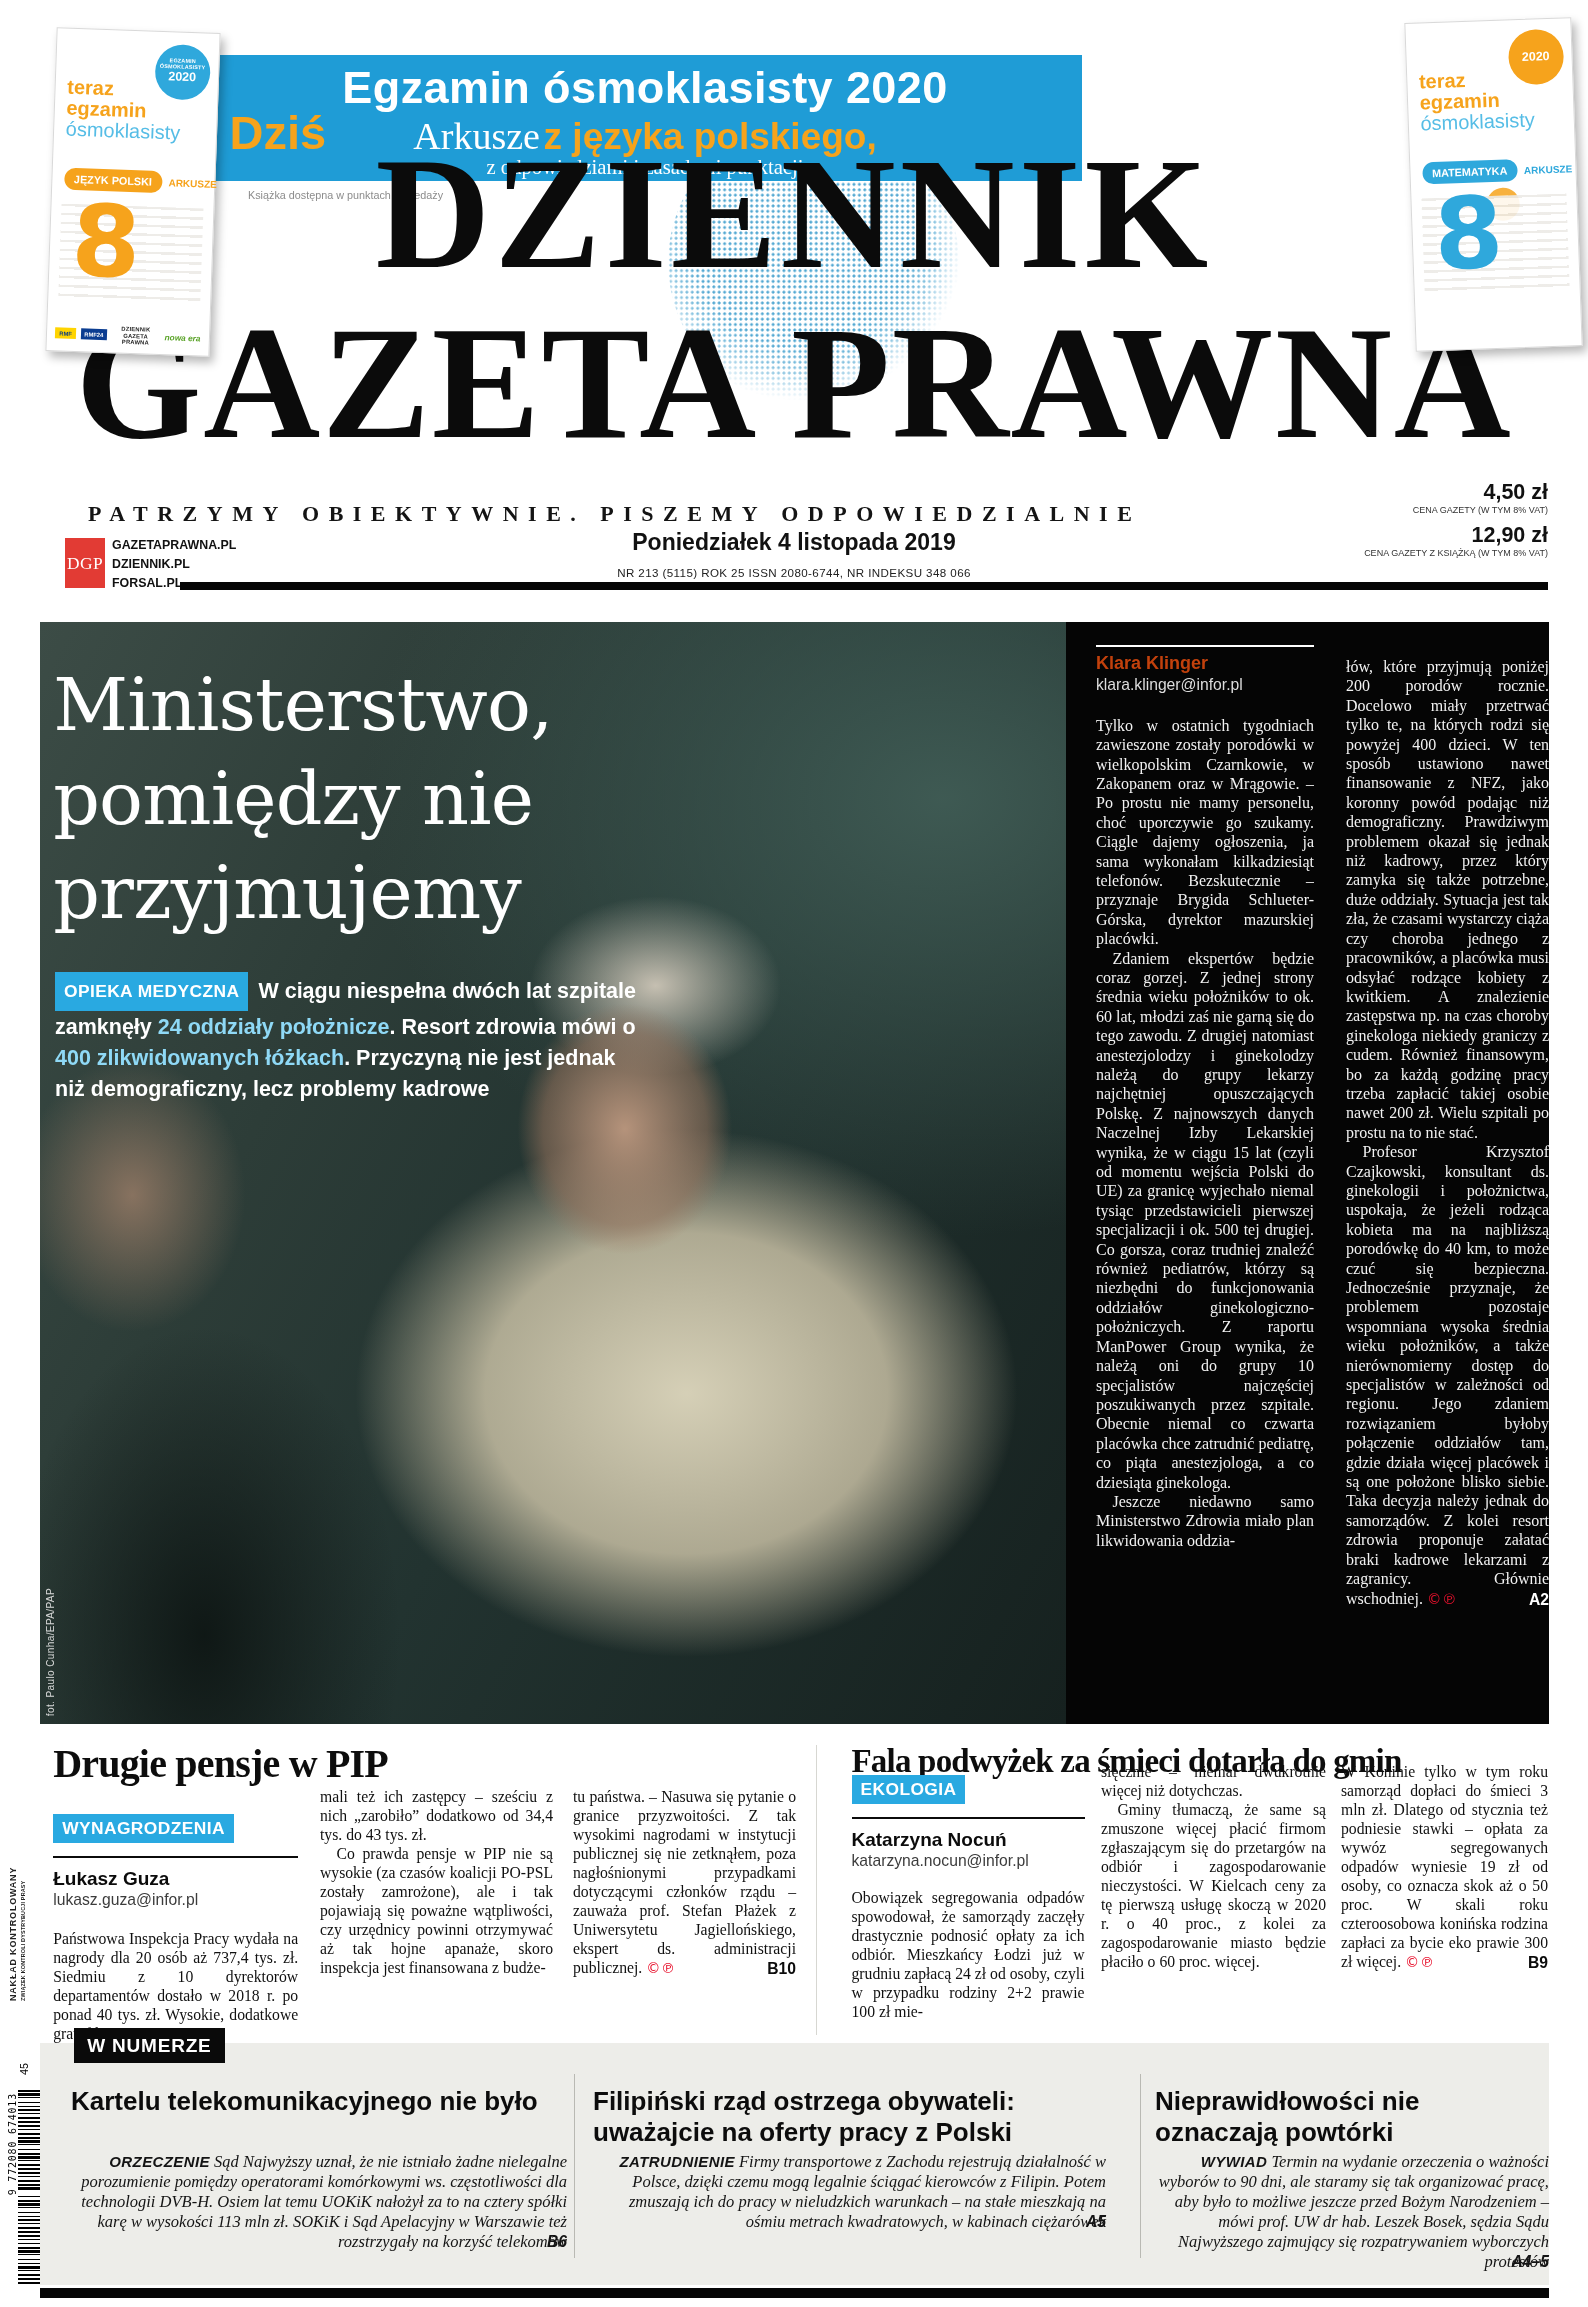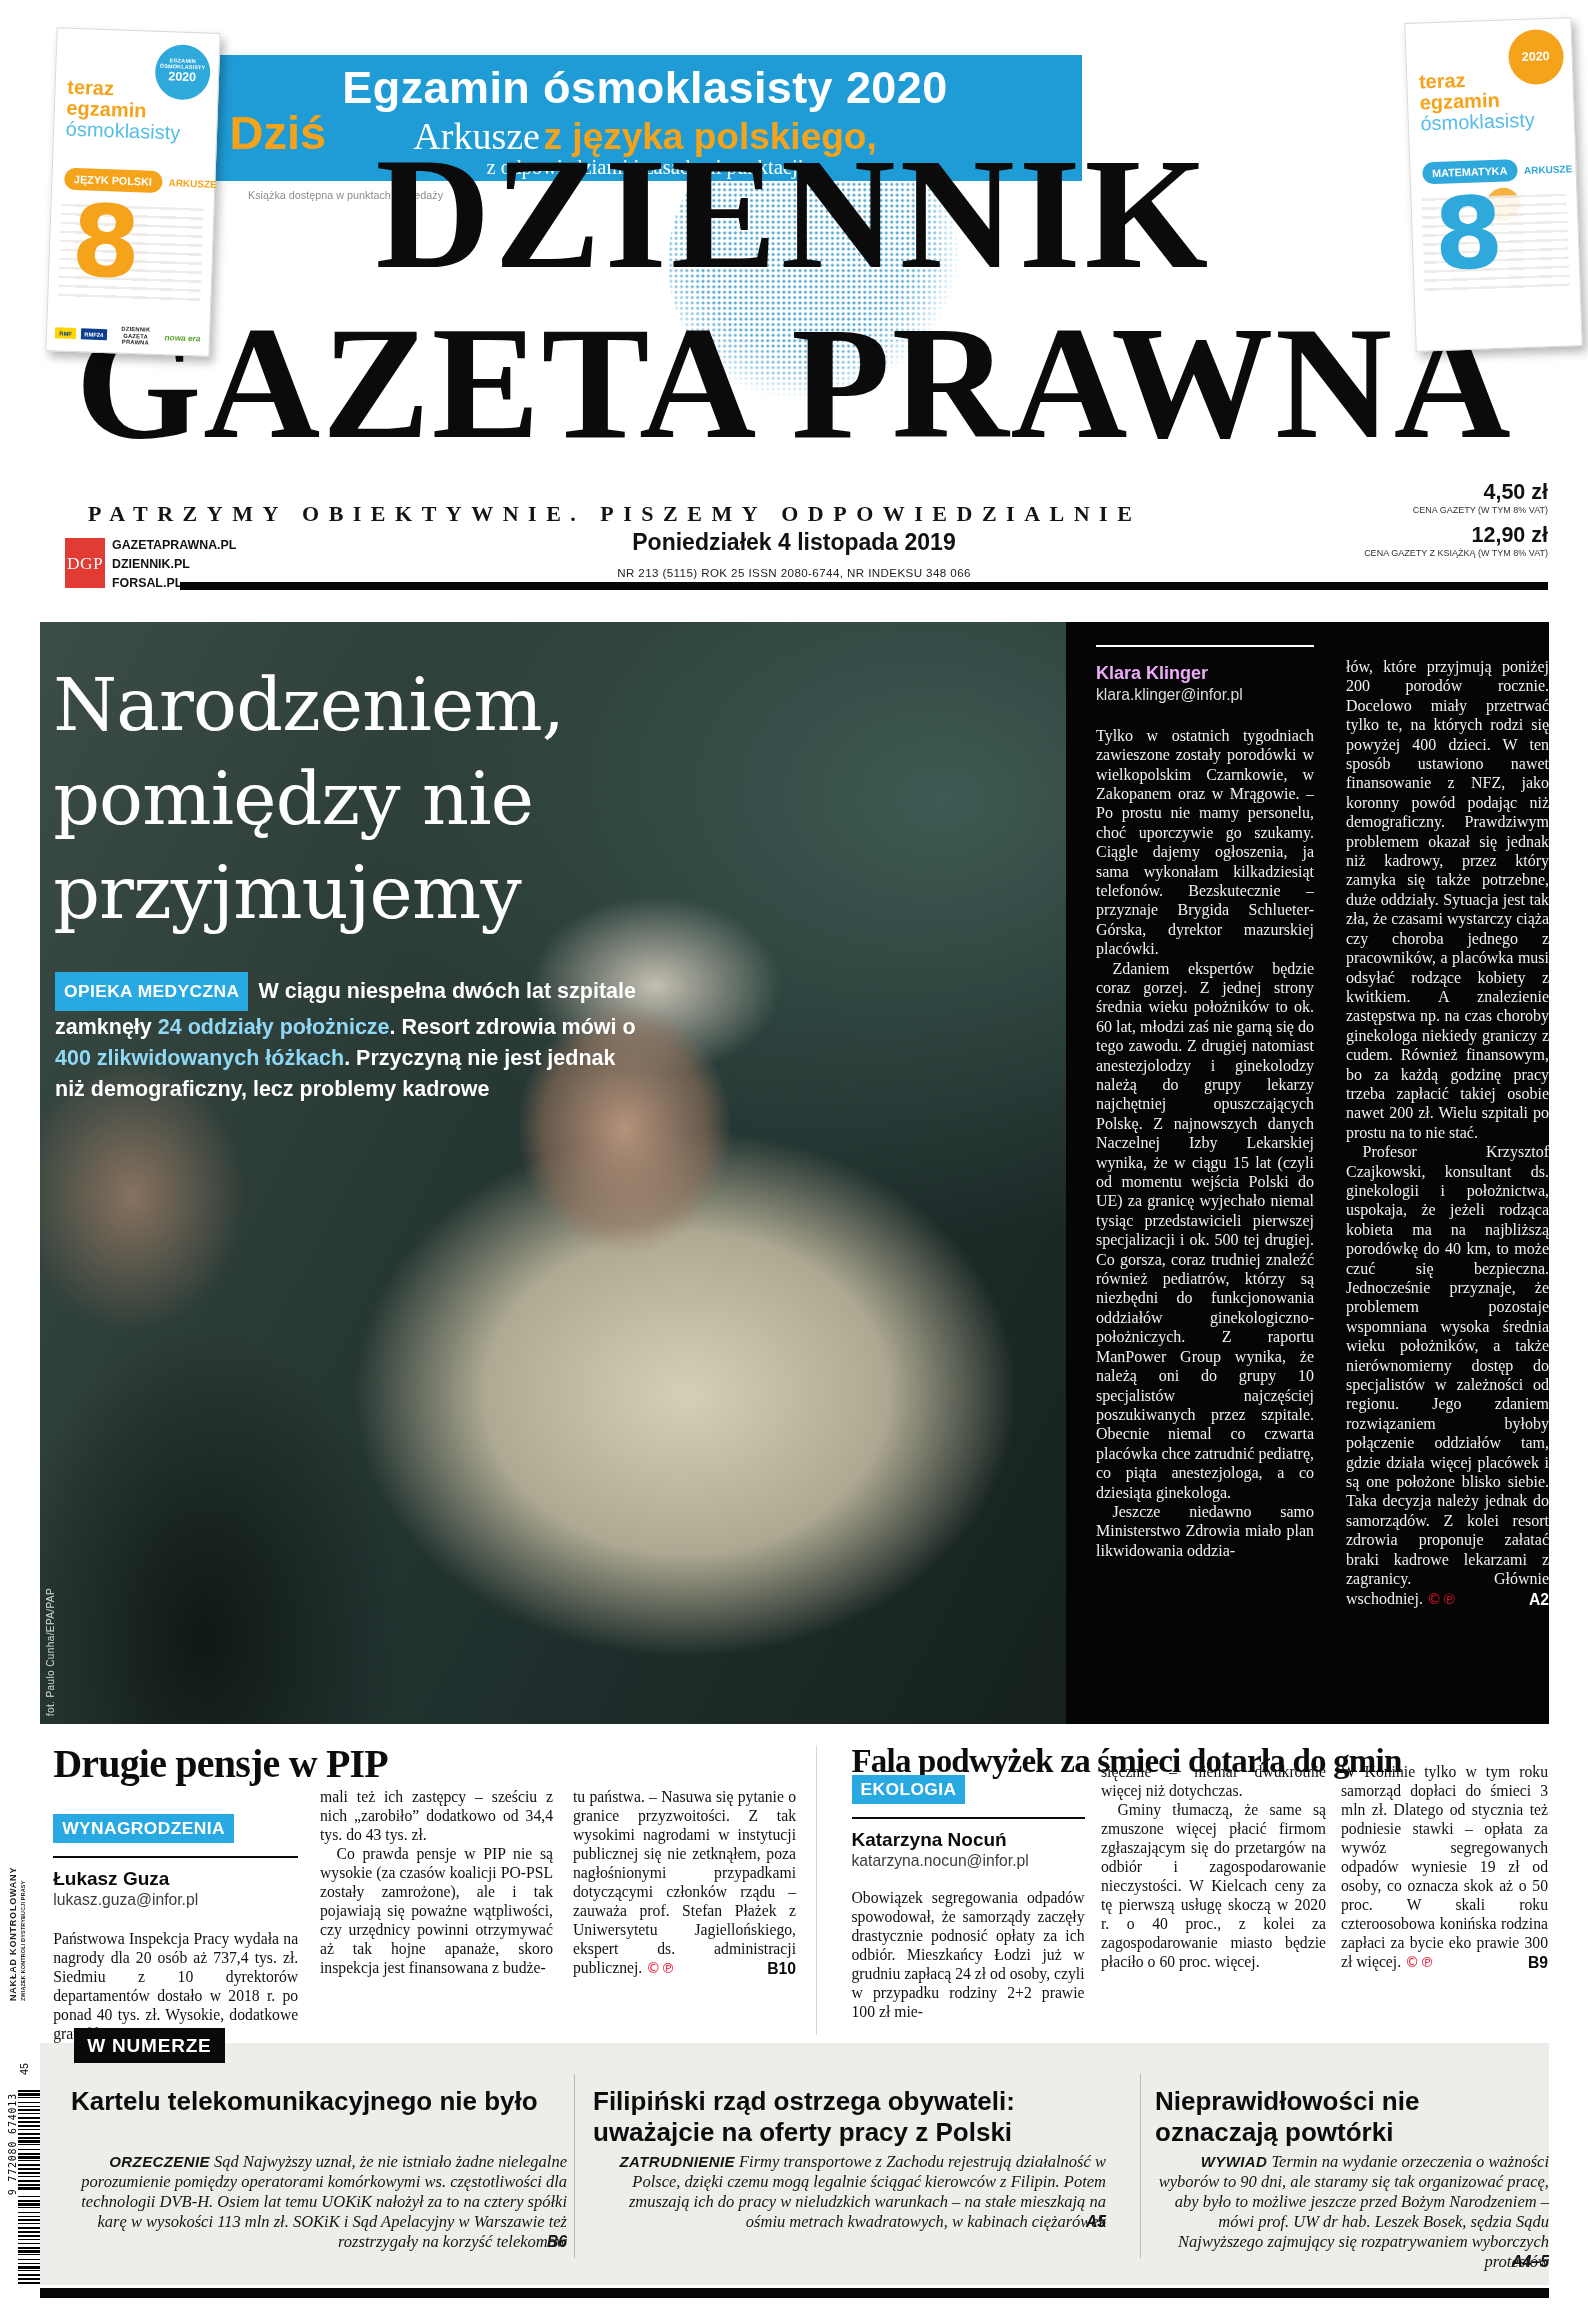--- a/index.html
+++ b/index.html
@@ -101,21 +101,21 @@
   .kicker { display:inline-block; background:#29a9e1; color:#fff; font-size:17.4px; font-weight:700;
             padding:3.3px 9px 4.1px; margin-right:10px; position:relative; top:-1.7px; letter-spacing:0.4px; }
   .hl { color:#8fd9f6; }
   .credit { position:absolute; left:5px; bottom:8.3px; z-index:3; color:#e9e9e9; font-size:10px;
             writing-mode:vertical-rl; transform:rotate(180deg); letter-spacing:0.4px; opacity:.9; }
   .cols { position:absolute; left:1026px; top:0; width:483px; height:1102px; background:#050505; }
   .ncol { position:absolute; color:#f5f5f5; }
   .ncol1 { left:30px; top:23px; width:218px; height:1069px; overflow:hidden; }
   .ncol2 { left:280px; top:35px; width:203px; height:1057px; overflow:hidden; }
   .byline-rule { width:100%; height:1.7px; background:#fff; }
-  .byline-name { margin-top:16px; font-size:18px; font-weight:700; color:#f0abfc; }
+  .byline-name { margin-top:6px; font-size:18px; font-weight:700; color:#c2410c; }
   .byline-mail { margin-top:2.5px; font-size:15.7px; color:#dcdcdc; }
   .serifbody { font-family:"Liberation Serif", serif; text-align:justify; }
   .ncol .serifbody { font-size:16px; line-height:19.4px; color:#f2f2f2; }
   .ncol1 .serifbody { margin-top:21.5px; }
   .serifbody p + p { text-indent:16.5px; }
   .cp { color:#e8112d; font-size:.9em; letter-spacing:0.8px; font-family:"DejaVu Sans", sans-serif; }
   .endpara { position:relative; }
   .pageref { position:absolute; right:0; bottom:0; font-family:"Liberation Sans", sans-serif;
              font-weight:700; font-size:15.7px; text-indent:0; }
   .ncol .pageref { color:#fff; }
@@ -255,21 +255,21 @@
 
   <div class="dateblock">
     <div class="date">Poniedziałek 4 listopada 2019</div>
     <div class="issue">NR 213 (5115) ROK 25 ISSN 2080-6744, NR INDEKSU 348 066</div>
   </div>
   <div class="mast-rule"></div>
 
   <div class="main">
     <div class="photo"></div>
     <div class="headline">
-      <div>Narodzeniem,</div>
+      <div>Ministerstwo,</div>
       <div>pomiędzy nie</div>
       <div>przyjmujemy</div>
     </div>
     <div class="standfirst">
       <span class="kicker">OPIEKA MEDYCZNA</span><span>W ciągu niespełna dwóch lat szpitale zamknęły </span><span class="hl">24 oddziały położnicze</span><span>. Resort zdrowia mówi o </span><span class="hl">400 zlikwidowanych łóżkach</span><span>. Przyczyną nie jest jednak niż demograficzny, lecz problemy kadrowe</span>
     </div>
     <div class="credit">fot. Paulo Cunha/EPA/PAP</div>
 
     <div class="cols">
       <div class="ncol ncol1">

